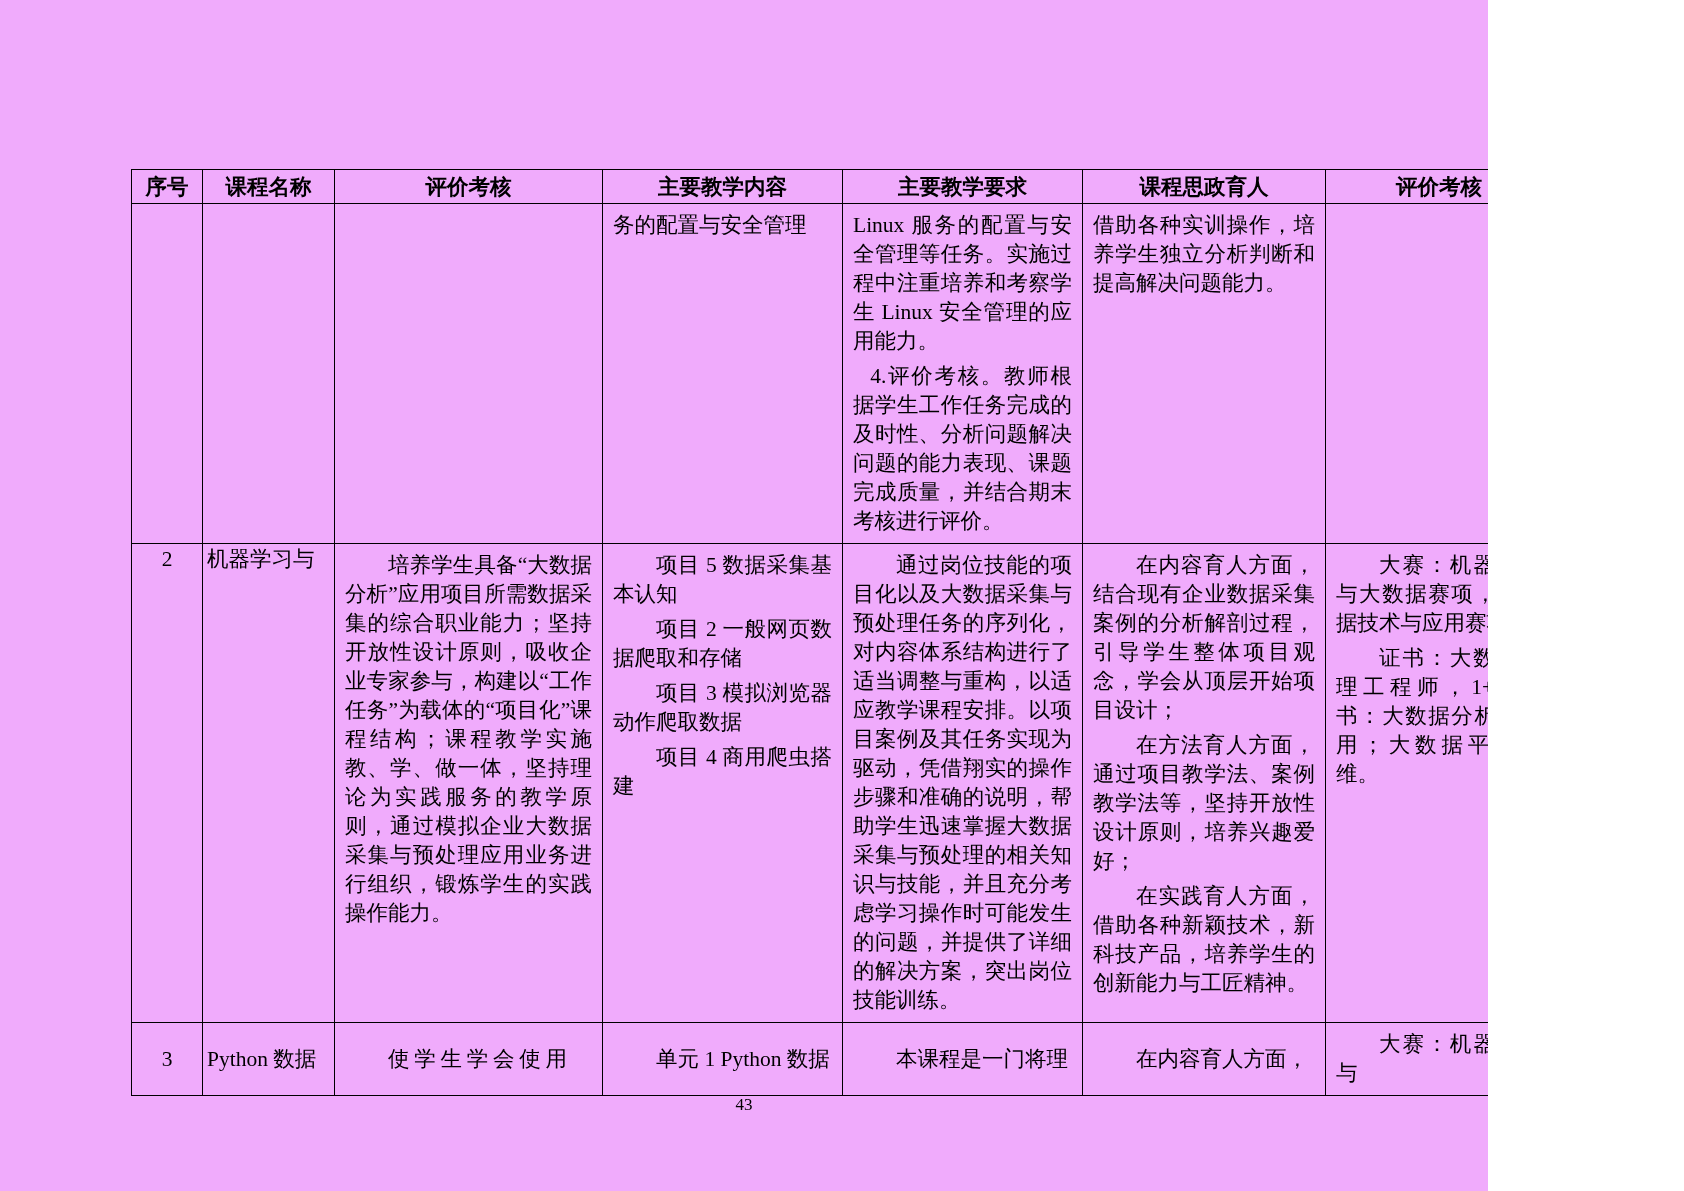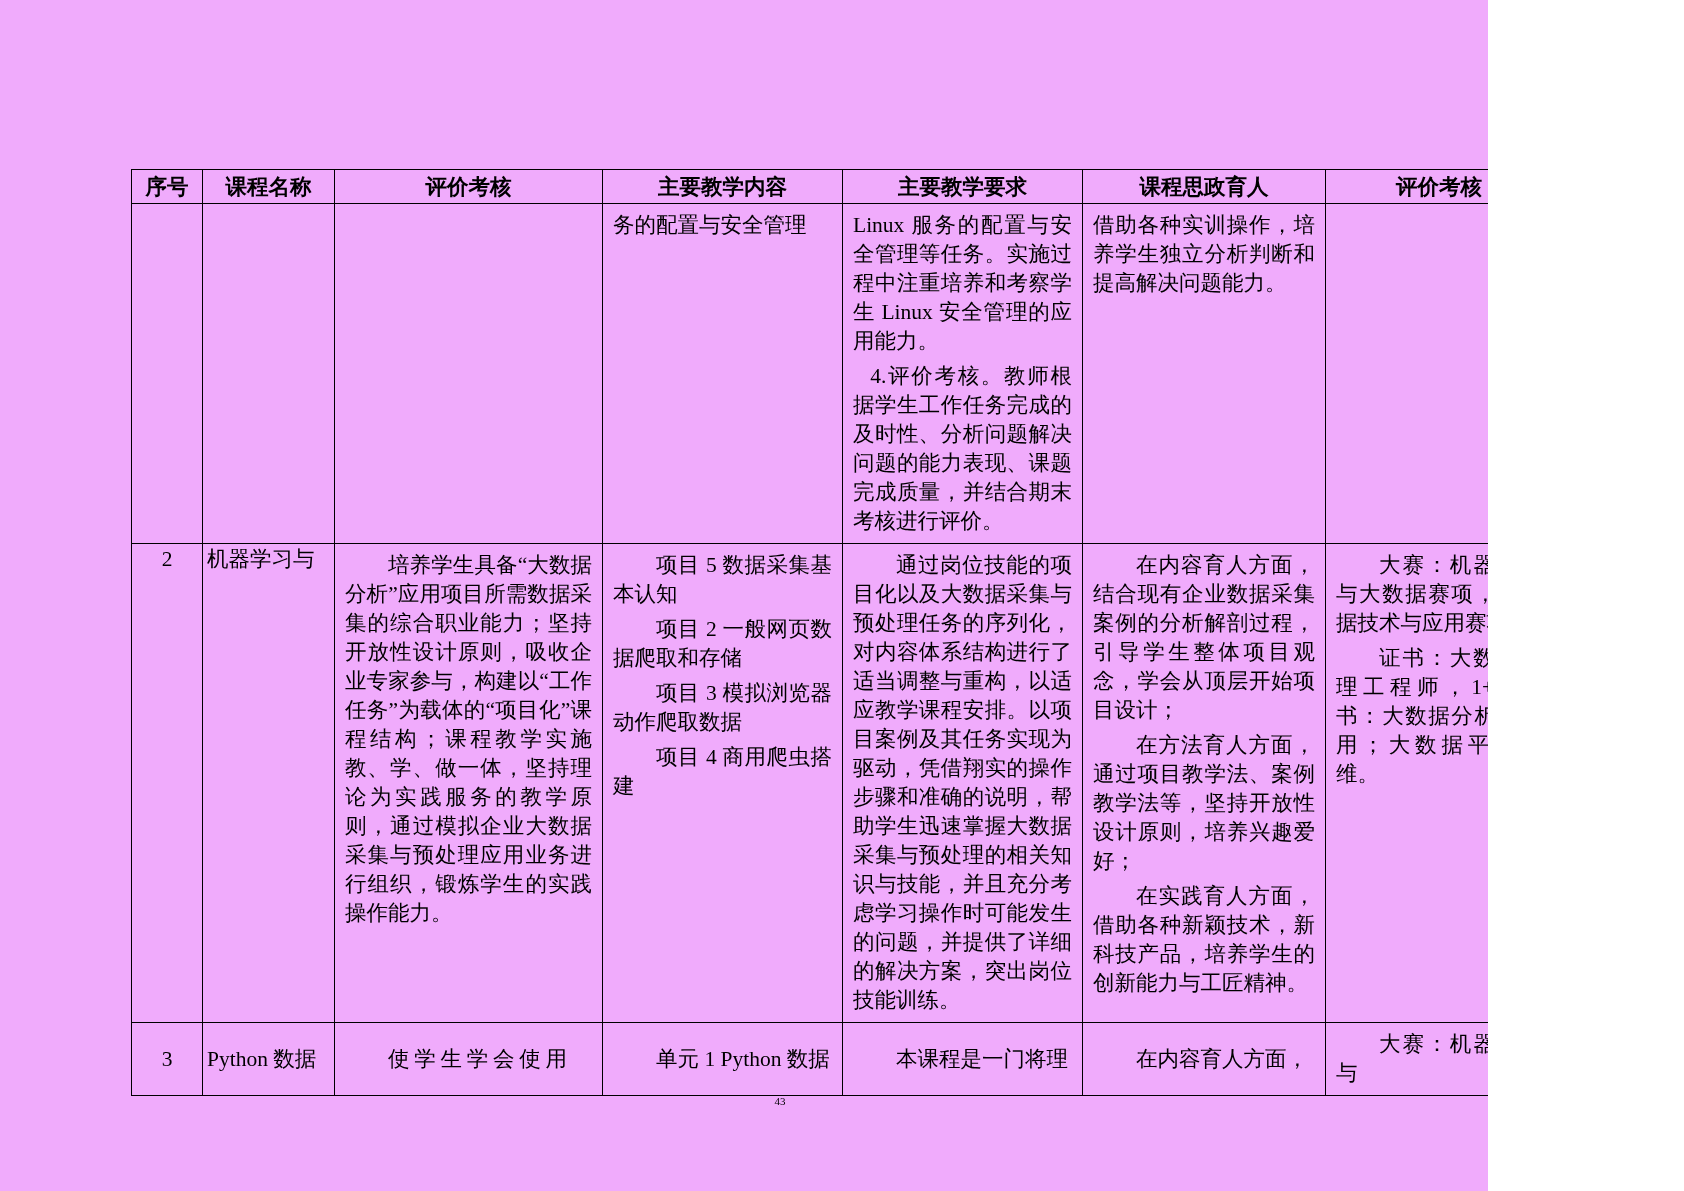--- a/index.html
+++ b/index.html
@@ -25,21 +25,21 @@
   .ind    { text-indent:2em; }
   .ind-sm { text-indent:0.8em; }
   .ctr    { text-align:center; }
   .mid    { vertical-align:middle; }
   .spread { letter-spacing:0.22em; }
   .r1 td { height:313px; }
   .r2 td { height:437px; }
   .r3 td { height:38px; vertical-align:middle; }
   .pageno {
     position:absolute; top:1095px; left:0; width:100%;
-    text-align:center; font-size:11px; color:#000;margin-left:36px;
+    text-align:center; font-size:17px; color:#000;
   }
 </style>
 </head>
 <body>
 
 <div class="page">
 
   <table class="course">
     <colgroup>
       <col style="width:71px">

